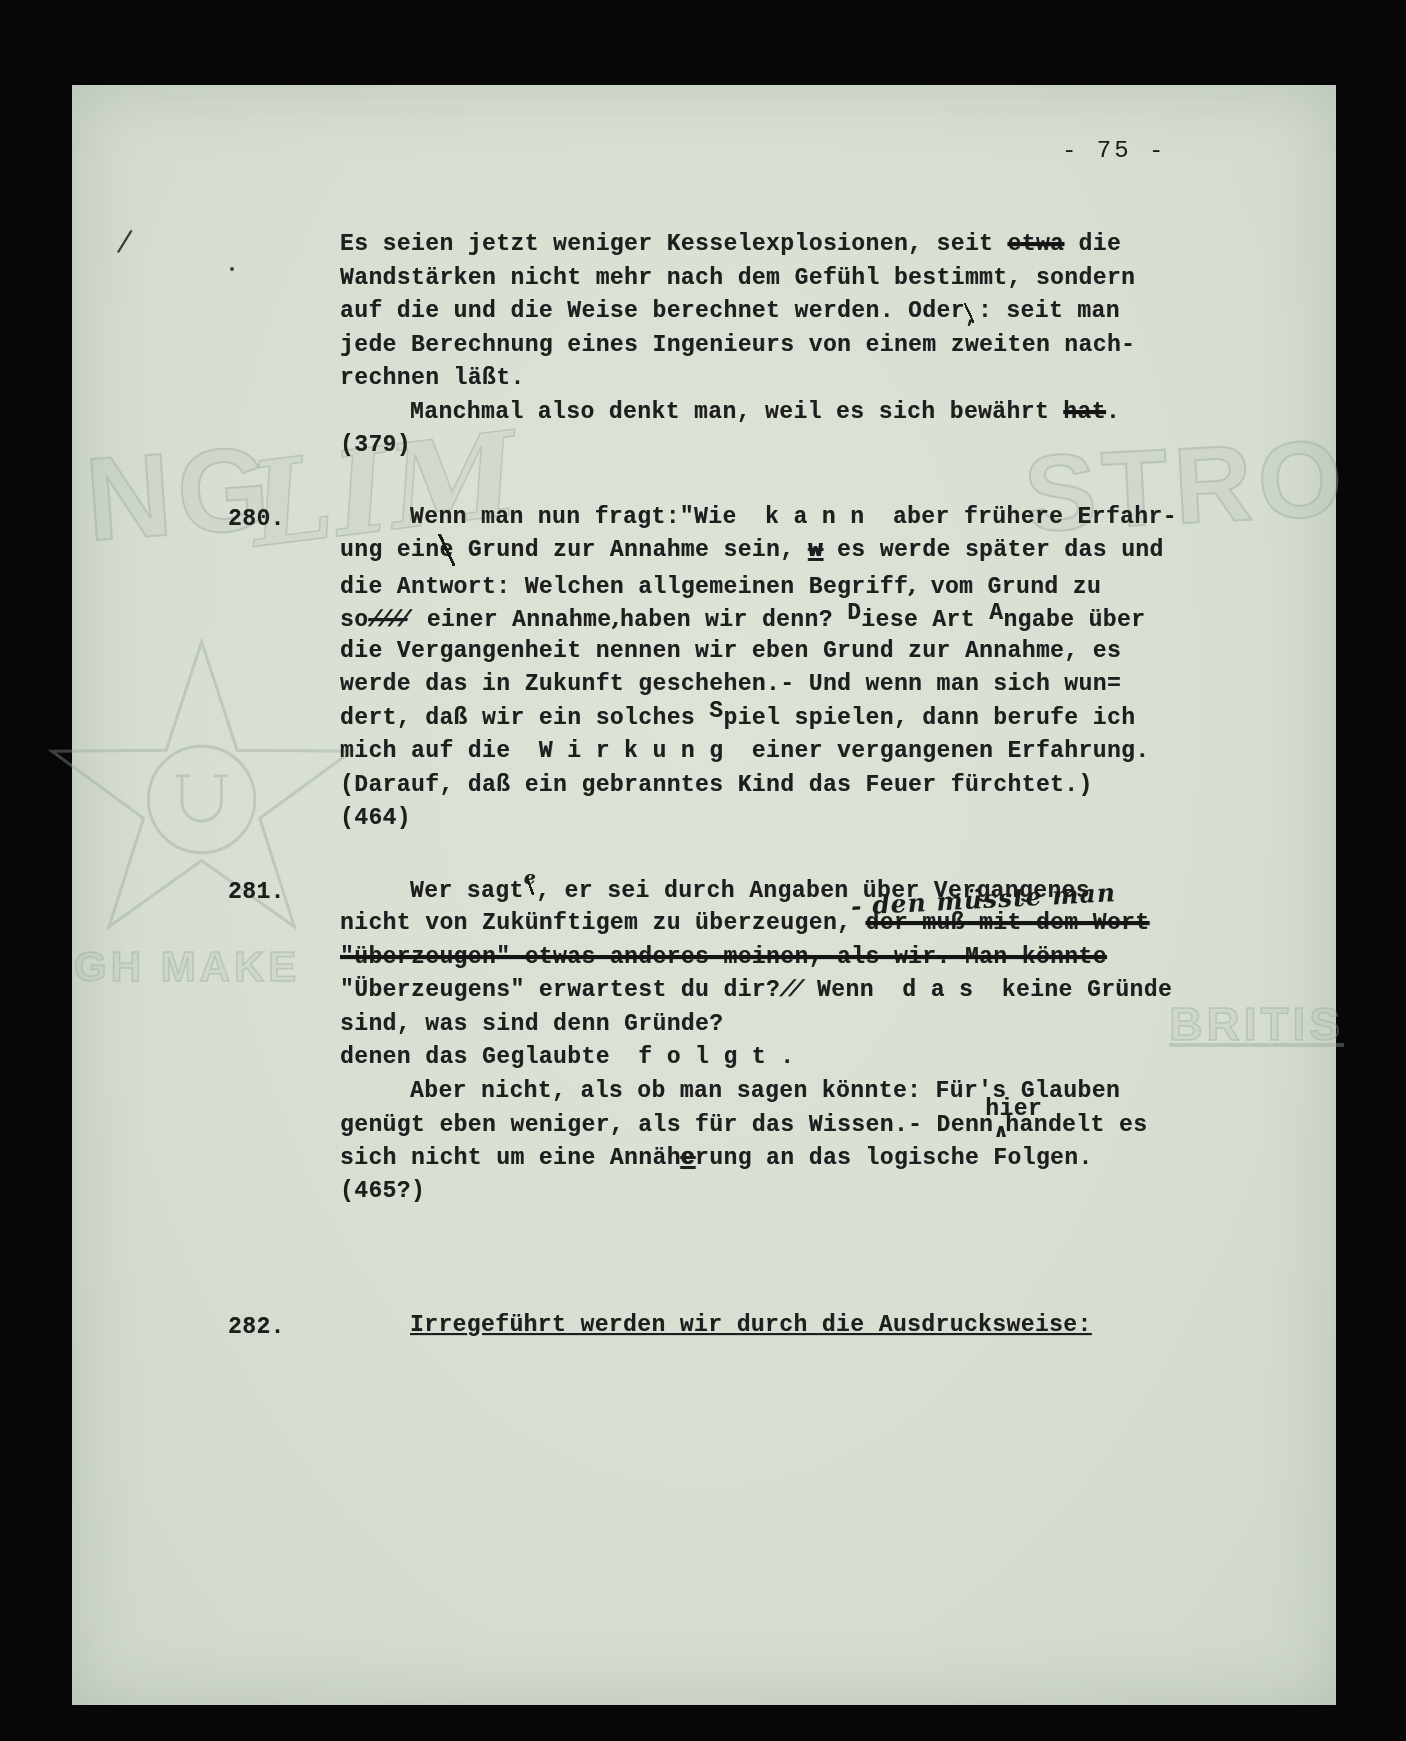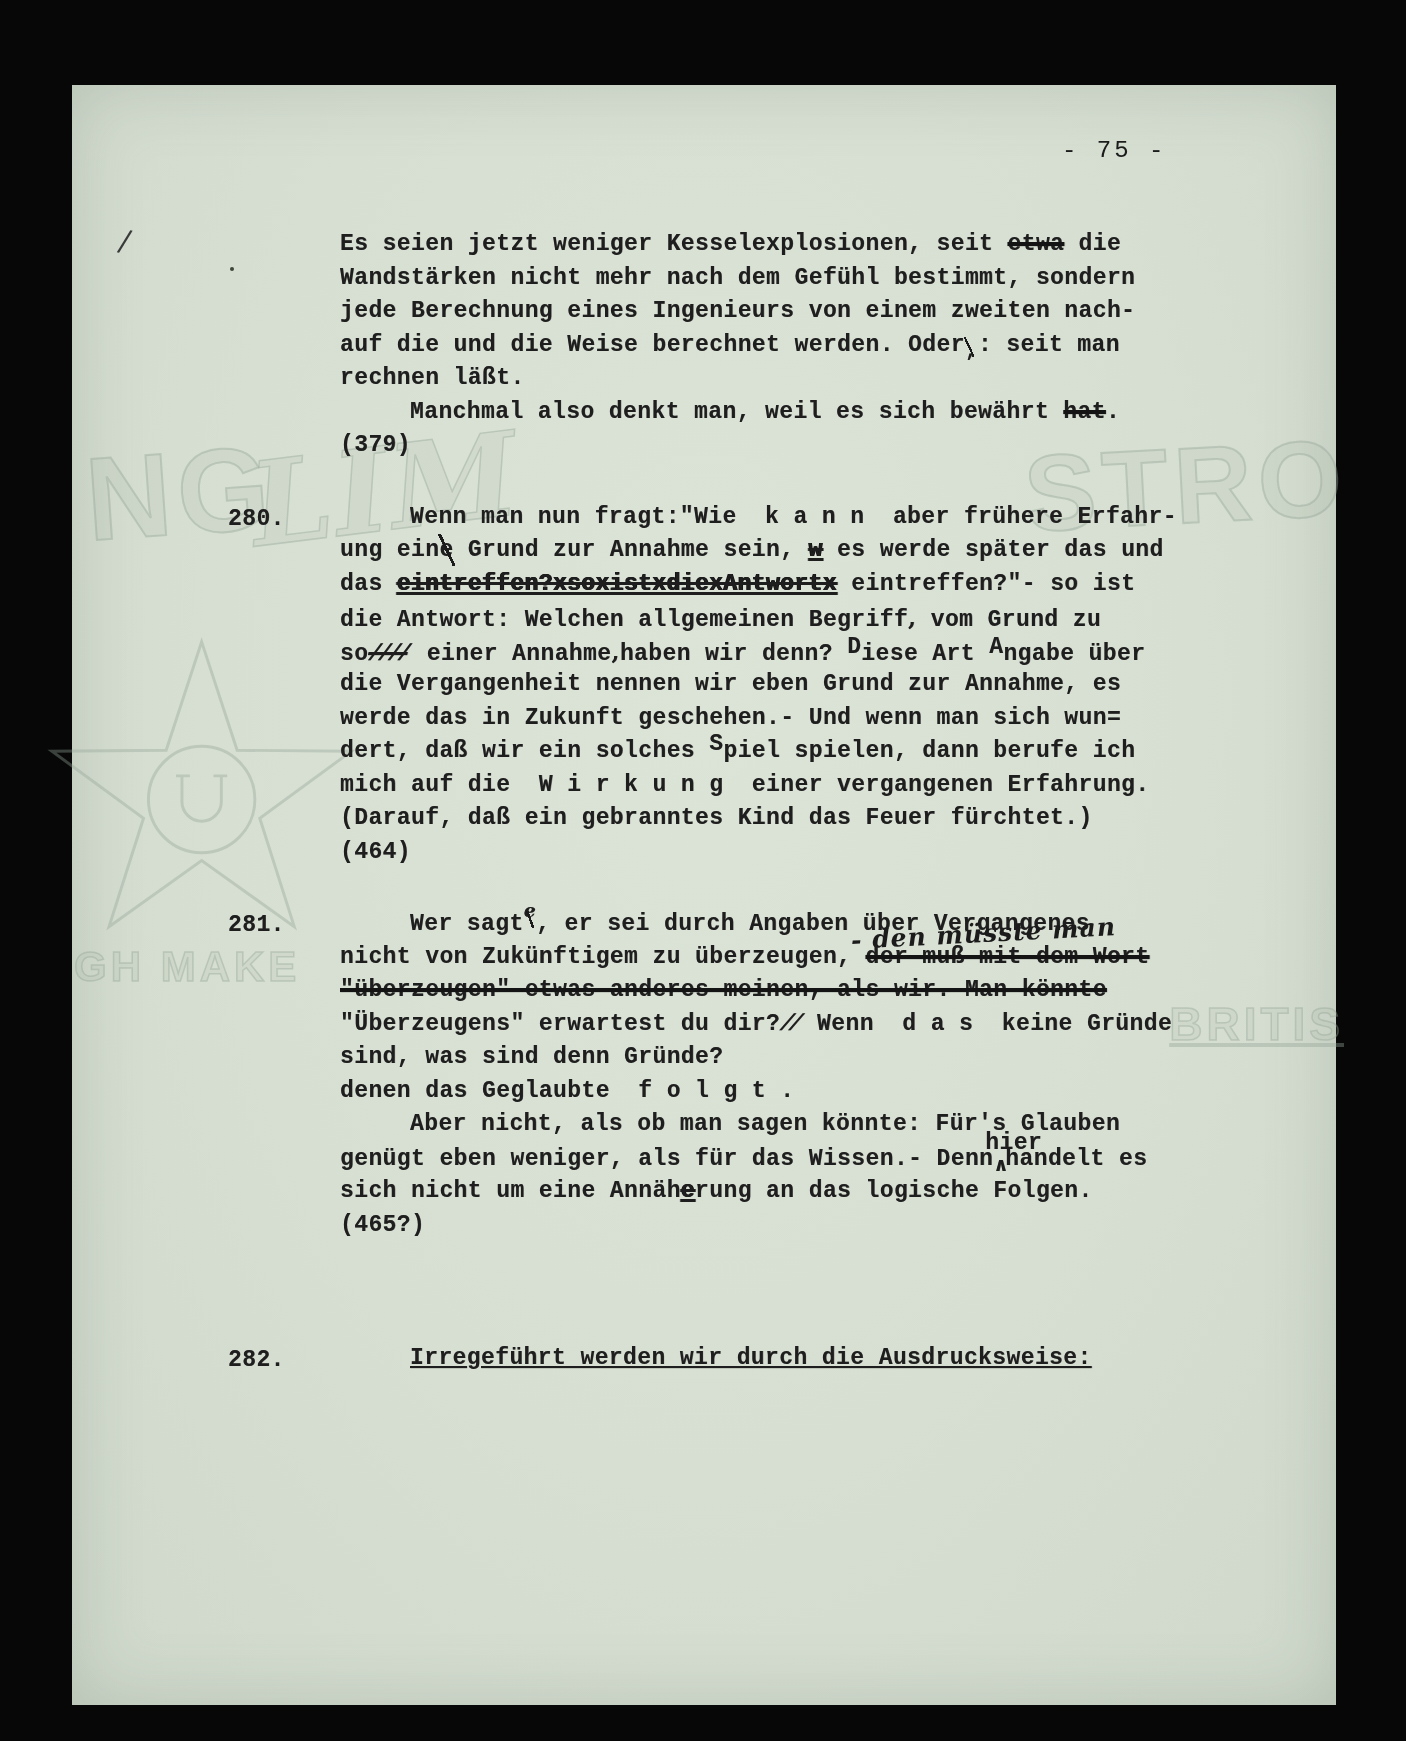--- a/index.html
+++ b/index.html
@@ -81,31 +81,30 @@
 
     <span class="page-number">- 75 -</span>
 
     <span class="margin-mark">/</span>
     <span class="speck"></span>
 
     <div id="text-column">
         <div class="para">
           <div class="line"><span class="seg plain">Es seien jetzt weniger Kesselexplosionen, seit </span><span class="seg handstrike">etwa</span><span class="seg plain"> die</span></div>
           <div class="line"><span class="seg plain">Wandstärken nicht mehr nach dem Gefühl bestimmt, sondern</span></div>
+          <div class="line"><span class="seg plain">auf die und die Weise berechnet werden. Oder</span><span class="seg subslash">,</span><span class="seg plain">: seit man</span></div>
           <div class="line"><span class="seg plain">jede Berechnung eines Ingenieurs von einem zweiten nach-</span></div>
-          <div class="line"><span class="seg plain">auf die und die Weise berechnet werden. Oder</span><span class="seg subslash">,</span><span class="seg plain">: seit man</span></div>
           <div class="line"><span class="seg plain">rechnen läßt.</span></div>
           <div class="line ind"><span class="seg plain">Manchmal also denkt man, weil es sich bewährt </span><span class="seg handstrike">hat</span><span class="seg plain">.</span></div>
           <div class="line"><span class="seg plain">(379)</span></div>
         </div>
         <div class="para">
           <span class="para-num">280.</span>
           <div class="line ind"><span class="seg plain">Wenn man nun fragt:"Wie  k a n n  aber frühere Erfahr-</span></div>
           <div class="line"><span class="seg plain">ung ein</span><span class="seg slashed">e</span><span class="seg plain"> Grund zur Annahme sein, </span><span class="seg xover">w</span><span class="seg plain"> es werde später das und</span></div>
-          <div class="line"><span class="seg plain">das </span><span class="seg xover">eintreffen?xsoxistxdiexAntwortx</span><span class="seg plain"> eintreffen?"- so ist</span></div>
           <div class="line"><span class="seg plain">die Antwort: Welchen allgemeinen Begriff</span><span class="seg handmark">,</span><span class="seg plain"> vom Grund zu</span></div>
           <div class="line"><span class="seg plain">so</span><span class="seg scribble">////</span><span class="seg plain"> einer Annahme</span><span class="seg handmark">,</span><span class="seg plain">haben wir denn? </span><span class="seg sup">D</span><span class="seg plain">iese Art </span><span class="seg sup">A</span><span class="seg plain">ngabe über</span></div>
           <div class="line"><span class="seg plain">die Vergangenheit nennen wir eben Grund zur Annahme, es</span></div>
           <div class="line"><span class="seg plain">werde das in Zukunft geschehen.- Und wenn man sich wun=</span></div>
           <div class="line"><span class="seg plain">dert, daß wir ein solches </span><span class="seg sup">S</span><span class="seg plain">piel spielen, dann berufe ich</span></div>
           <div class="line"><span class="seg plain">mich auf die  W i r k u n g  einer vergangenen Erfahrung.</span></div>
           <div class="line"><span class="seg plain">(Darauf, daß ein gebranntes Kind das Feuer fürchtet.)</span></div>
           <div class="line"><span class="seg plain">(464)</span></div>
         </div>
         <div class="para">

